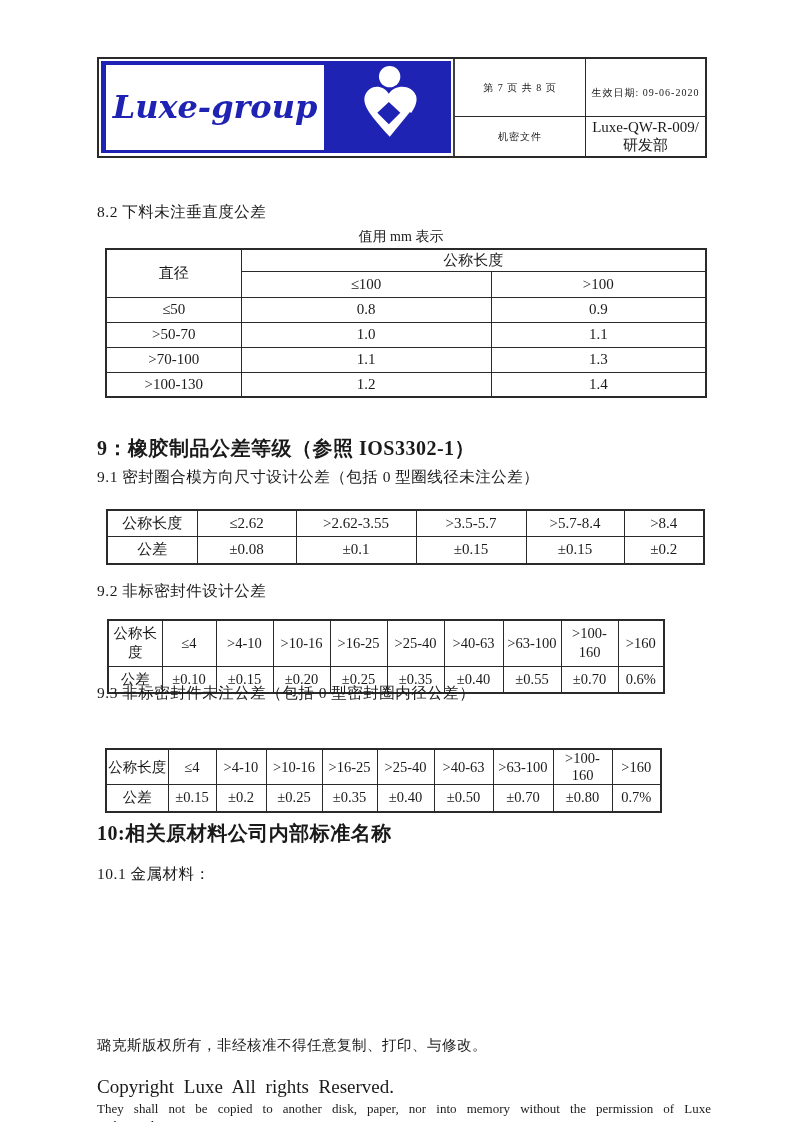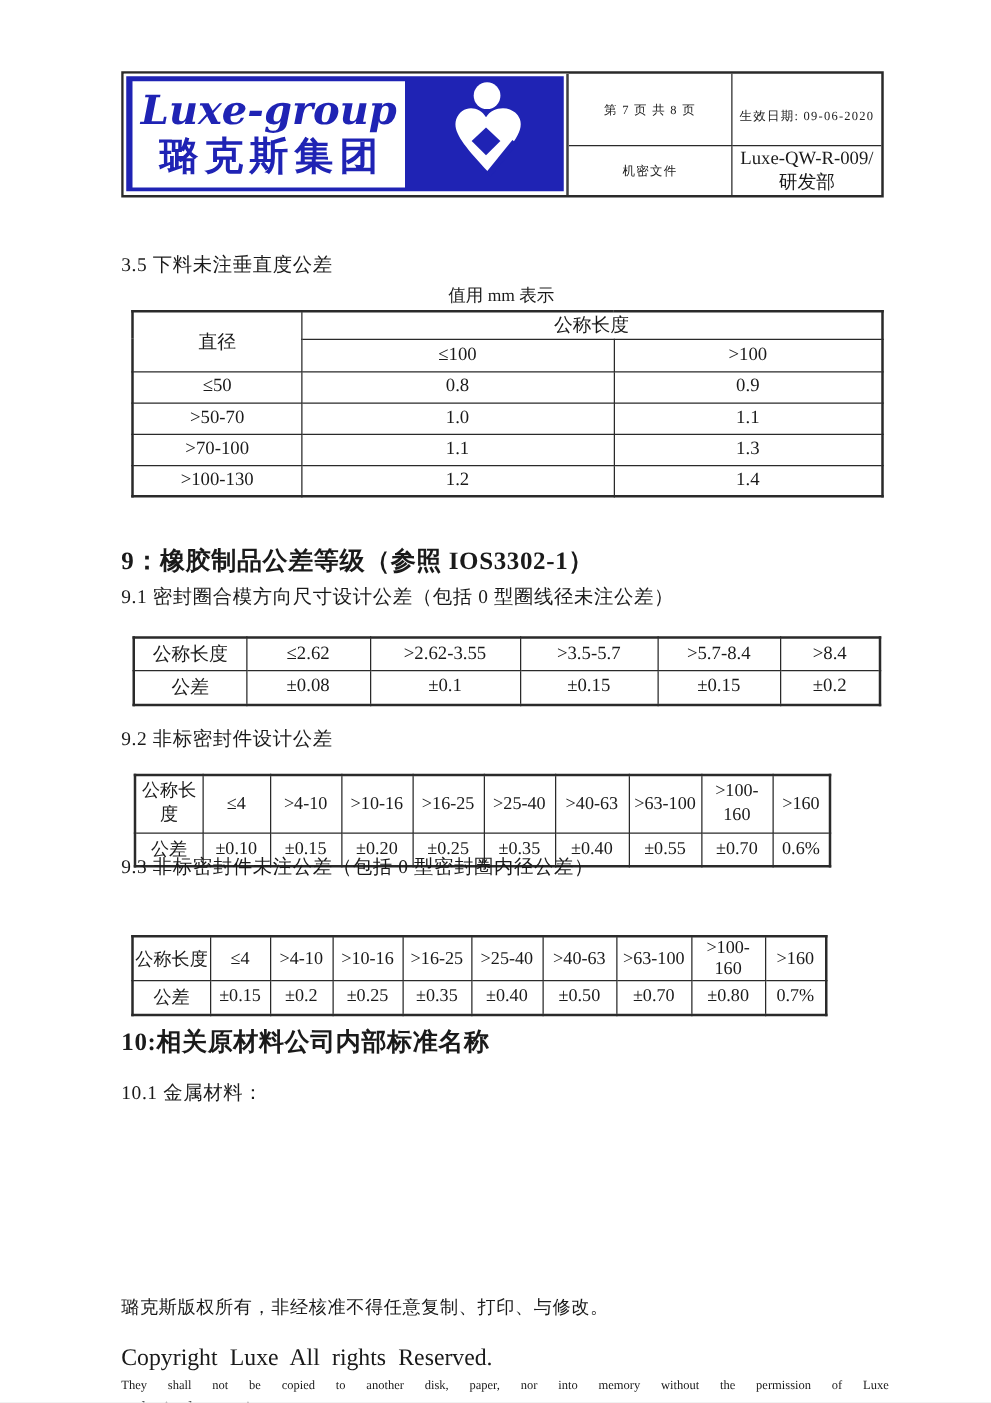--- a/index.html
+++ b/index.html
@@ -44,54 +44,53 @@
   #table-92 td { font-size:14.5px; padding:0 1px; }
   #table-93 { left:105px; top:748px; width:557px; }
   #table-93 tr.r1 td { height:25px; }
   #table-93 tr.r2 td { height:27px; }
   #table-93 td { font-size:14.5px; padding:0 1px; }
 
   
   .footer { position:absolute; left:97px; top:1036px; width:614px; }
   .footer-cn { font-size:14.5px; letter-spacing:0.5px; margin-bottom:21px; }
   .footer-copy { font-size:19px; word-spacing:5px; margin-bottom:2px; }
-  .footer-en1 { font-size:10px; text-align:justify; text-align-last:justify; line-height:17px; }
+  .footer-en1 { font-size:13px; text-align:justify; text-align-last:justify; line-height:17px; }
   .footer-en2 { font-size:13.5px; word-spacing:4px; line-height:17px; }
 </style>
 </head>
 <body>
 
 <div class="page">
 
   <div class="doc-header">
     <div class="logo-cell">
       <div class="logo-blue">
         <div class="logo-white-box">
           <div class="logo-latin">Luxe-group</div>
-          <div class="logo-cn">璐克斯集团</div>
         </div>
         <div class="logo-glyph">
           <svg width="74" height="86" viewBox="0 0 90 104">
             <circle cx="47" cy="15" r="13" fill="#ffffff"></circle>
             <path d="M46,36 C53,24 74,24 79,38 C83,50 71,64 48,89 C25,64 13,50 17,38 C22,24 39,24 46,36 Z" fill="#ffffff"></path>
             <path d="M46,46 L60,59 L46,73 L32,59 Z" fill="#1f23b4"></path>
             <path d="M48,92 L74,60" stroke="#1f23b4" stroke-width="6" fill="none"></path>
           </svg>
         </div>
       </div>
     </div>
     <div class="hdr-grid">
       <div class="hdr-cell bl">第 7 页 共 8 页</div>
       <div class="hdr-cell br">生效日期: 09-06-2020</div>
       <div class="hdr-cell ml">机密文件</div>
       <div class="hdr-cell hdr-docnum">Luxe-QW-R-009/研发部</div>
     </div>
   </div>
 
-  <div class="h-plain" style="top:202px;">3.5 下料未注垂直度公差</div>
+  <div class="h-plain" style="top:202px;">8.2 下料未注垂直度公差</div>
   <div class="unit-note" style="top:228px;">值用 mm 表示</div>
 
   <table id="table-1" class="bordered">
     <colgroup>
         <col style="width:135px">
         <col style="width:250px">
         <col style="width:215px">
       </colgroup>
     <tbody>
         <tr class="r-h1">

